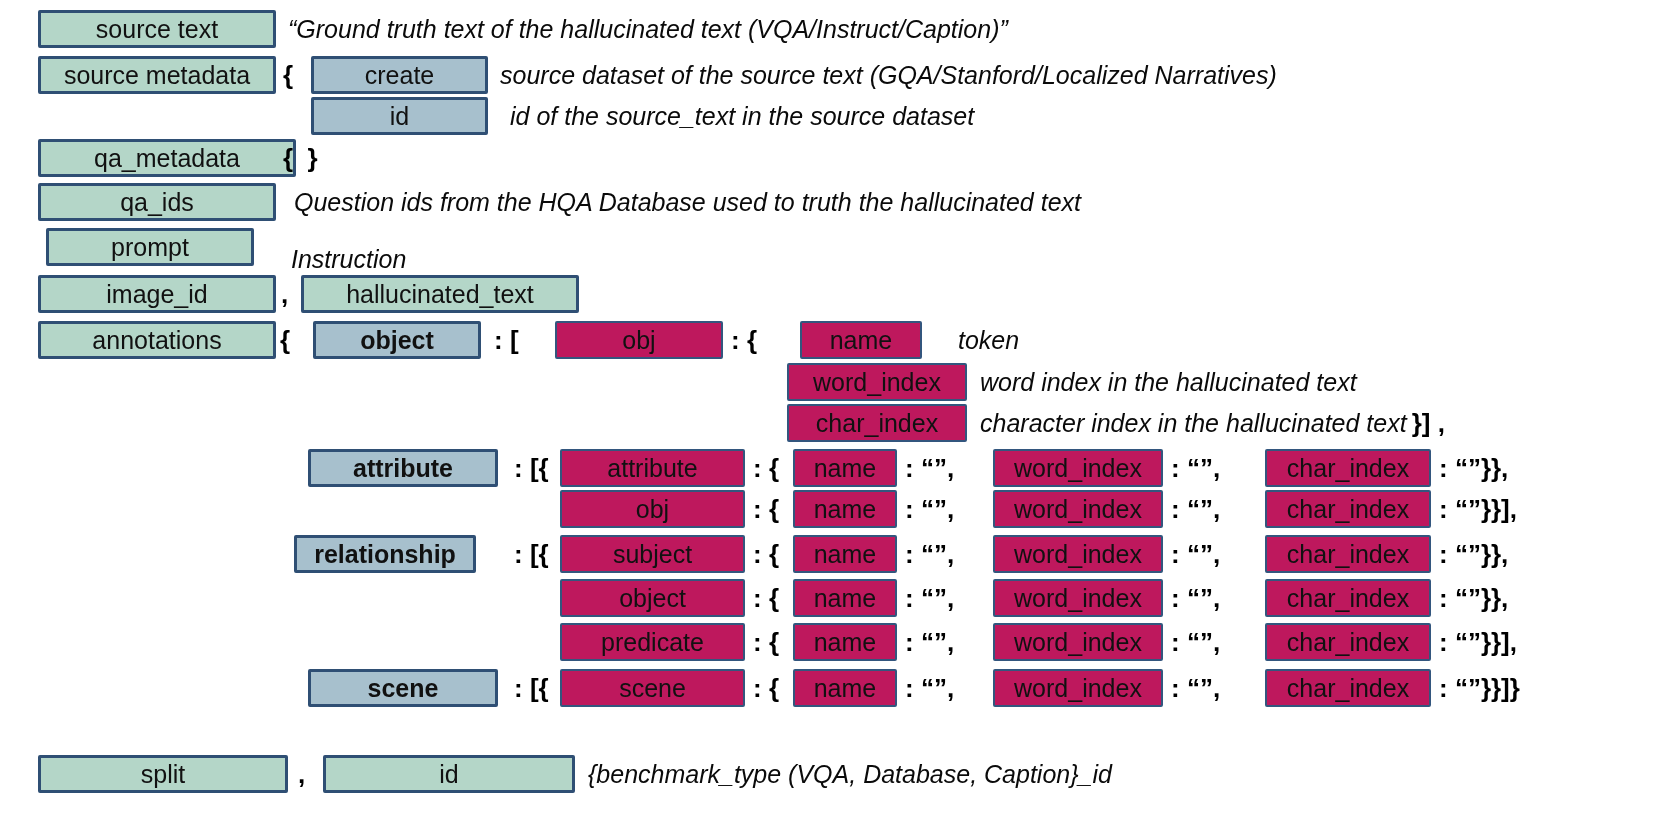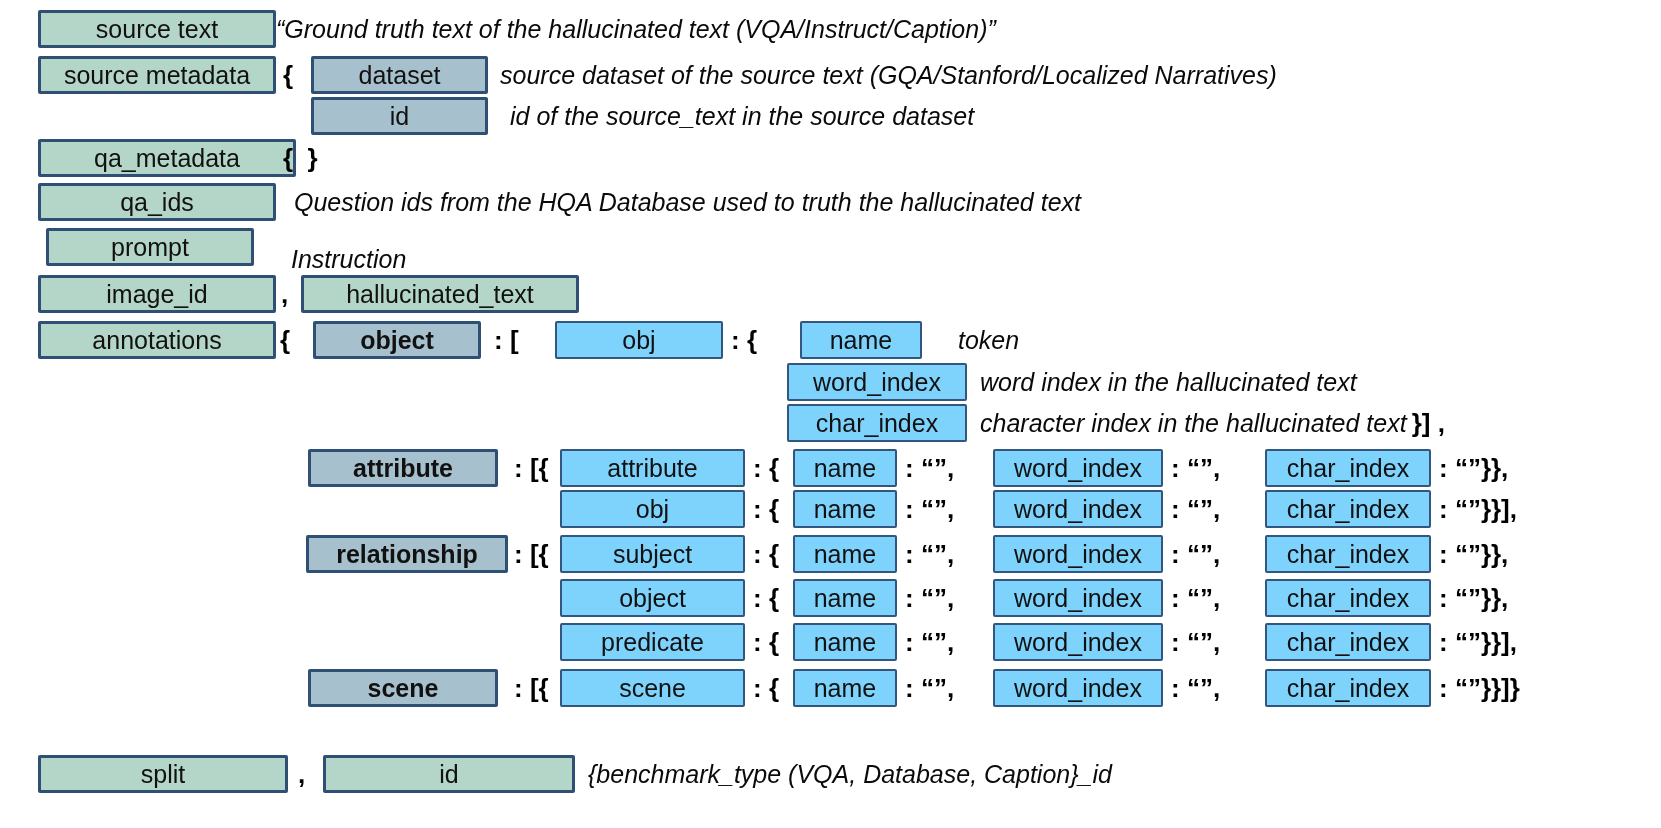--- a/index.html
+++ b/index.html
@@ -7,45 +7,45 @@
     position:relative;width:1661px;height:828px;background:#ffffff;overflow:hidden;
     font-family:"Liberation Sans",sans-serif;color:#111111;margin-left:30px;
   }
   .box{
     position:absolute;height:38px;box-sizing:border-box;
     display:flex;align-items:center;justify-content:center;
     font-size:25px;line-height:1;border-radius:2px;white-space:nowrap;
   }
   .teal{background:#b4d6c8;border:3px solid #2f4f74;}
   .blue{background:#a7c0cd;border:3px solid #2f4f74;}
-  .beige{background:#7dd3fc;border:2px solid #33567e;text-align:right;}
+  .beige{background:#be185d;border:2px solid #33567e;text-align:right;}
   .lead{font-weight:bold;}
   .punct{
     position:absolute;height:38px;display:flex;align-items:center;
     font-size:26px;font-weight:bold;color:#000;white-space:pre;
   }
   .desc{
     position:absolute;height:38px;display:flex;align-items:center;
     font-size:25px;font-style:italic;color:#0a0a0a;white-space:pre;
   }
   .descflex{position:absolute;height:38px;display:flex;align-items:center;white-space:pre;}
   .descflex .dtext{font-size:25px;font-style:italic;color:#0a0a0a;}
   .descflex .dtail{font-size:26px;font-weight:bold;color:#000;margin-left:5px;}
 </style>
 </head>
 <body>
 
 <div class="diagram">
 
   <div class="box teal" style="left:8px;top:10px;width:238px">source text</div>
-  <div class="desc" style="left:246px;top:10px">“Ground truth text of the hallucinated text (VQA/Instruct/Caption)”</div>
+  <div class="desc" style="left:258px;top:10px">“Ground truth text of the hallucinated text (VQA/Instruct/Caption)”</div>
 
   <div class="box teal" style="left:8px;top:56px;width:238px">source metadata</div>
   <div class="punct" style="left:253px;top:56px">{</div>
-  <div class="box blue" style="left:281px;top:56px;width:177px">dataset</div>
+  <div class="box blue" style="left:281px;top:56px;width:177px">create</div>
   <div class="desc" style="left:470px;top:56px">source dataset of the source text (GQA/Stanford/Localized Narratives)</div>
 
   <div class="box blue" style="left:281px;top:97px;width:177px">id</div>
   <div class="desc" style="left:480px;top:97px">id of the source_text in the source dataset</div>
 
   <div class="box teal" style="left:8px;top:139px;width:258px">qa_metadata</div>
   <div class="punct" style="left:253px;top:139px">{  }</div>
 
   <div class="box teal" style="left:8px;top:183px;width:238px">qa_ids</div>
   <div class="desc" style="left:264px;top:183px">Question ids from the HQA Database used to truth the hallucinated text</div>
@@ -88,21 +88,21 @@
 
   <div class="box beige" style="left:530px;top:490px;width:185px">obj</div>
   <div class="punct" style="left:723px;top:490px">: {</div>
   <div class="box beige" style="left:763px;top:490px;width:104px">name</div>
   <div class="punct" style="left:875px;top:490px">: “”,</div>
   <div class="box beige" style="left:963px;top:490px;width:170px">word_index</div>
   <div class="punct" style="left:1141px;top:490px">: “”,</div>
   <div class="box beige" style="left:1235px;top:490px;width:166px">char_index</div>
   <div class="punct" style="left:1409px;top:490px">: “”}}],</div>
 
-  <div class="box blue lead" style="left:276px;top:535px;width:202px">relationship</div>
+  <div class="box blue lead" style="left:264px;top:535px;width:182px">relationship</div>
   <div class="punct" style="left:484px;top:535px">: [{</div>
   <div class="box beige" style="left:530px;top:535px;width:185px">subject</div>
   <div class="punct" style="left:723px;top:535px">: {</div>
   <div class="box beige" style="left:763px;top:535px;width:104px">name</div>
   <div class="punct" style="left:875px;top:535px">: “”,</div>
   <div class="box beige" style="left:963px;top:535px;width:170px">word_index</div>
   <div class="punct" style="left:1141px;top:535px">: “”,</div>
   <div class="box beige" style="left:1235px;top:535px;width:166px">char_index</div>
   <div class="punct" style="left:1409px;top:535px">: “”}},</div>
 

